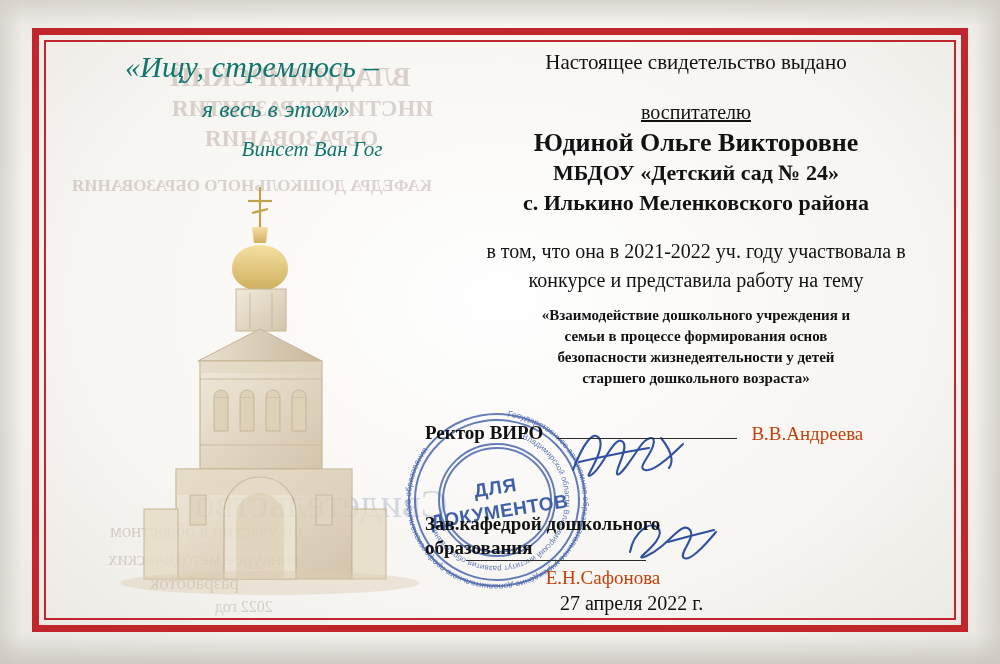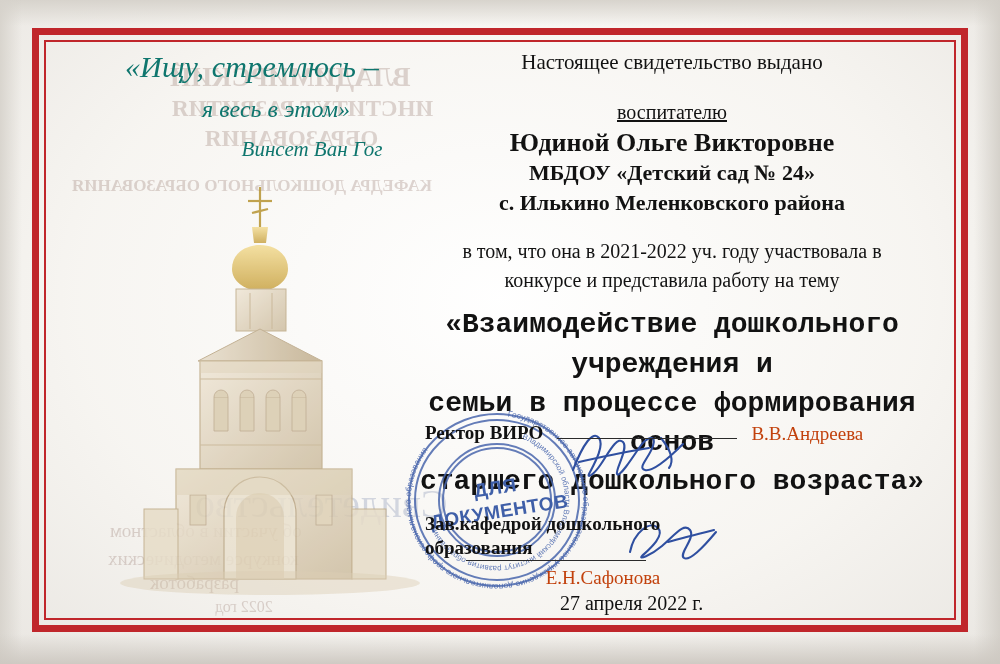--- a/index.html
+++ b/index.html
@@ -121,21 +121,21 @@
   }
   .quote-author {
     font-size: 21px;
     margin-top: 12px;
     padding-left: 120px;
   }
 
   
   .main-col {
     position: absolute;
-    left: 412px;
+    left: 436px;
     top: 50px;
     width: 520px;
     text-align: center;
     color: #121212;
   }
   .line-issued {
     font-size: 21px;
     margin-bottom: 26px;
   }
   .line-role {
@@ -152,24 +152,23 @@
     font-weight: bold;
     line-height: 1.35;
     margin-bottom: 20px;
   }
   .line-context {
     font-size: 20px;
     line-height: 1.45;
     margin-bottom: 10px;
   }
   .line-topic {
-    font-size: 28px;
+    font-size: 15px;
     font-weight: bold;
     line-height: 1.4;
-    font-family: Liberation Mono, monospace;
   }
 
   
   .sig-row {
     position: absolute;
     display: flex;
     align-items: flex-end;
   }
   .sig-label {
     font-size: 19px;
@@ -331,20 +330,21 @@
       <div>МБДОУ «Детский сад № 24»</div>
       <div>с. Илькино Меленковского района</div>
     </div>
     <div class="line-context">
       <div>в том, что она в 2021-2022 уч. году участвовала в</div>
       <div>конкурсе и представила работу на тему</div>
     </div>
     <div class="line-topic">
       <div>«Взаимодействие дошкольного учреждения и</div>
       <div>семьи в процессе формирования основ</div>
+      <div>безопасности жизнедеятельности у детей</div>
       <div>старшего дошкольного возраста»</div>
     </div>
   </div>
 
   <svg class="stamp" viewBox="0 0 205 200" xmlns="http://www.w3.org/2000/svg">
     <defs>
       <path id="ringPathOuter" d="M102,16 a86,84 0 1,1 -0.1,0"></path>
       <path id="ringPathInner" d="M102,34 a68,66 0 1,1 -0.1,0"></path>
     </defs>
     <g fill="none" stroke="#4a67ad" stroke-width="2" opacity="0.85">

